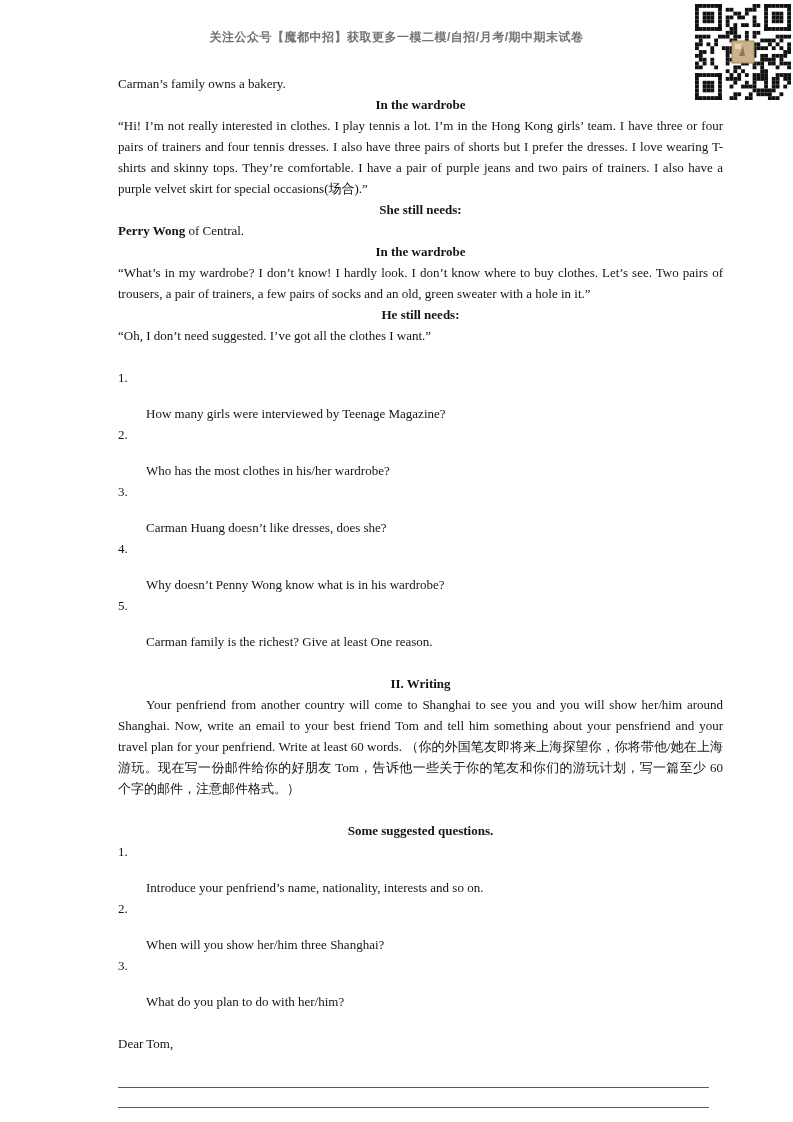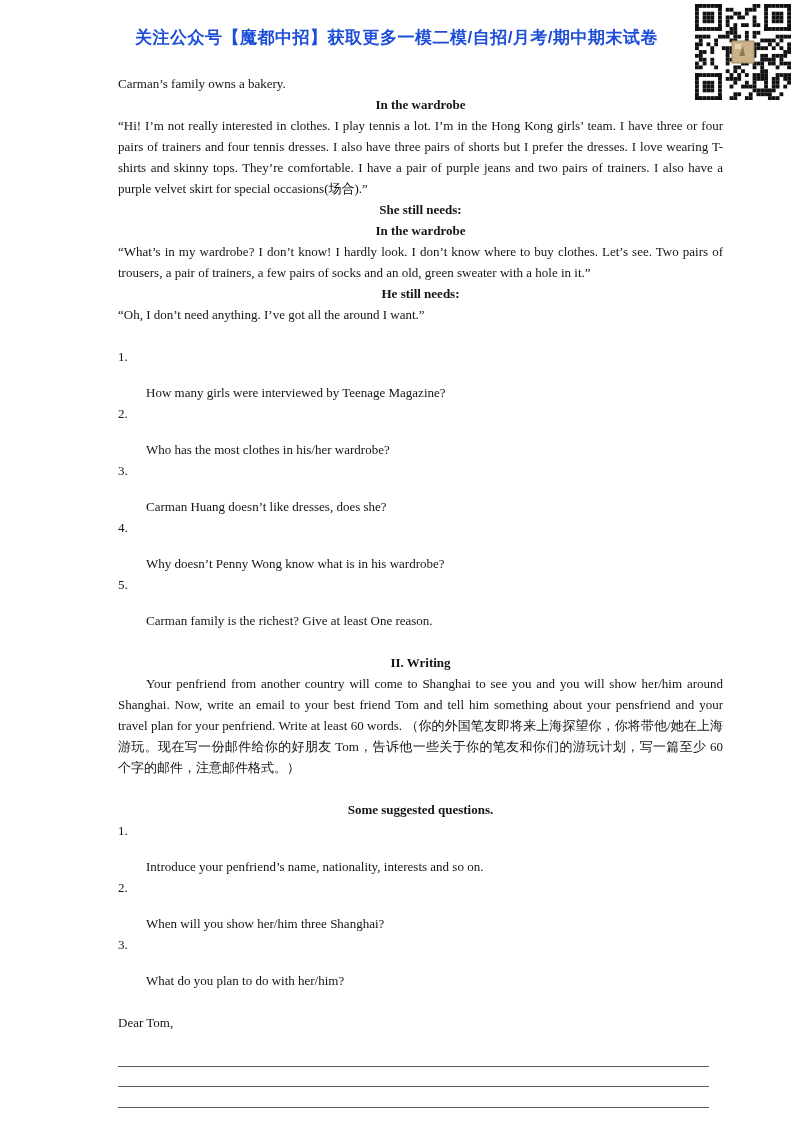--- a/index.html
+++ b/index.html
@@ -11,22 +11,22 @@
     font-family:"Liberation Serif", serif;
     font-size:13px; line-height:21px;
     color:#141414;
     overflow:hidden;
     margin:0 auto;
   }
   .promo-header {
     position:absolute; top:27px; left:0; width:100%;
     text-align:center;
     font-family:"Liberation Sans", sans-serif;
-    font-weight:bold; font-size:17px;
-    color:#1d4ed8;
+    font-weight:bold; font-size:12px;
+    color:#737373;
     letter-spacing:0.5px;
   }
   .qr {
     position:absolute; top:4px; right:2px;
     width:96px; height:96px;
     background:#ffffff;
   }
   .qr svg { display:block; width:96px; height:96px; }
   .content {
     position:absolute; top:73px; left:118px; width:605px;
@@ -390,26 +390,27 @@
 
   <div class="content">
 
     <div>Carman’s family owns a bakery.</div>
 
     <div class="bold">In the wardrobe</div>
     <div class="para">“Hi! I’m not really interested in clothes. I play tennis a lot. I’m in the Hong Kong girls’ team. I have three or four pairs of trainers and four tennis dresses. I also have three pairs of shorts but I prefer the dresses. I love wearing T-shirts and skinny tops. They’re comfortable. I have a pair of purple jeans and two pairs of trainers. I also have a purple velvet skirt for special occasions(场合).”</div>
 
     <div class="bold">She still needs:</div>
 
+    <div><span class="bold">Perry Wong</span><span> of Central.</span></div>
 
     <div class="bold">In the wardrobe</div>
     <div class="para">“What’s in my wardrobe? I don’t know! I hardly look. I don’t know where to buy clothes. Let’s see. Two pairs of trousers, a pair of trainers, a few pairs of socks and an old, green sweater with a hole in it.”</div>
 
     <div class="bold">He still needs:</div>
-    <div>“Oh, I don’t need anything. I’ve got all the around I want.”</div>
+    <div>“Oh, I don’t need suggested. I’ve got all the clothes I want.”</div>
 
     <div class="gap"></div>
 
     <div class="num-row">
       <span class="num">1.</span>
       <span class="q-text">How many girls were interviewed by Teenage Magazine?</span>
     </div>
     <div class="num-row">
       <span class="num">2.</span>
       <span class="q-text">Who has the most clothes in his/her wardrobe?</span>

